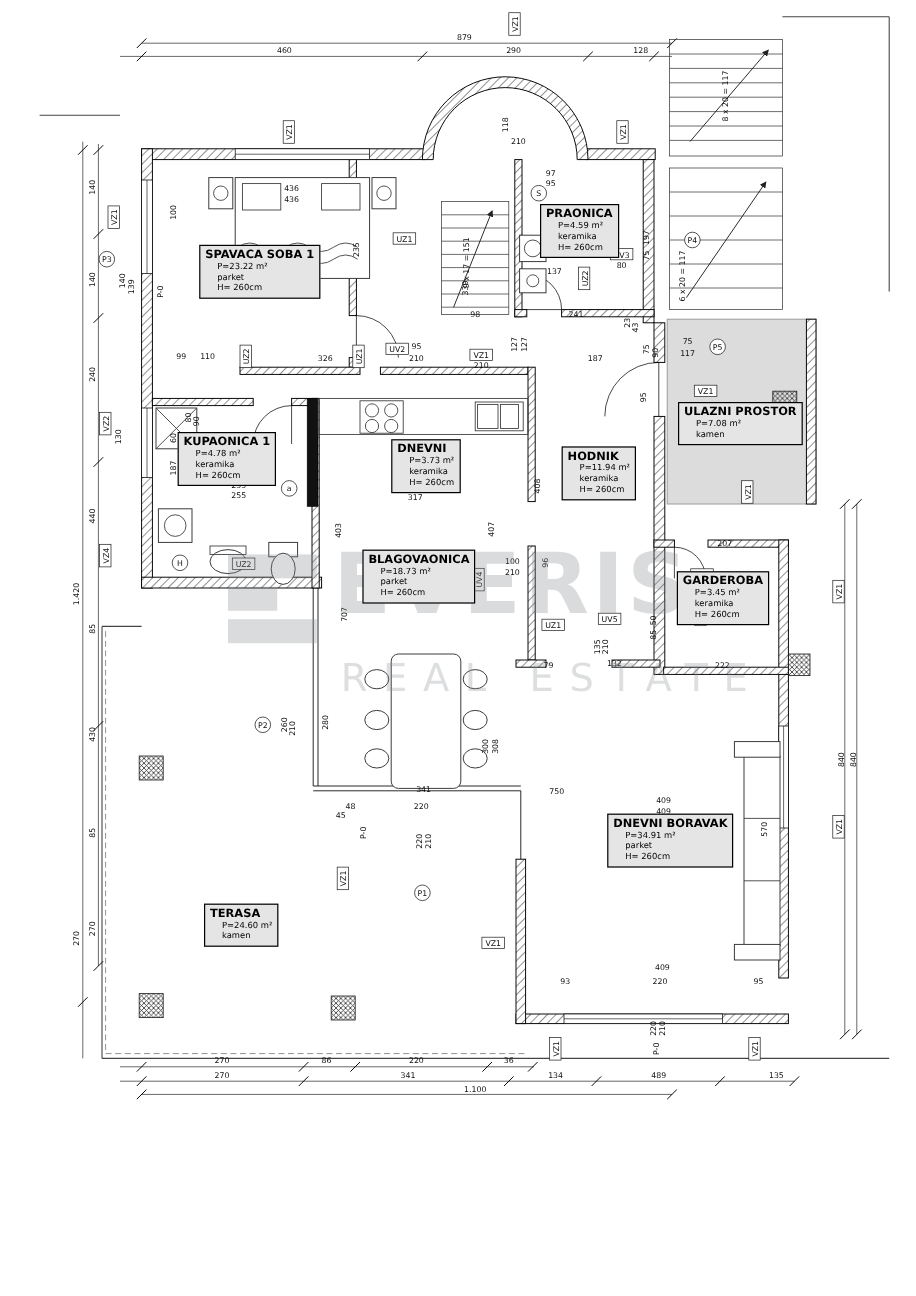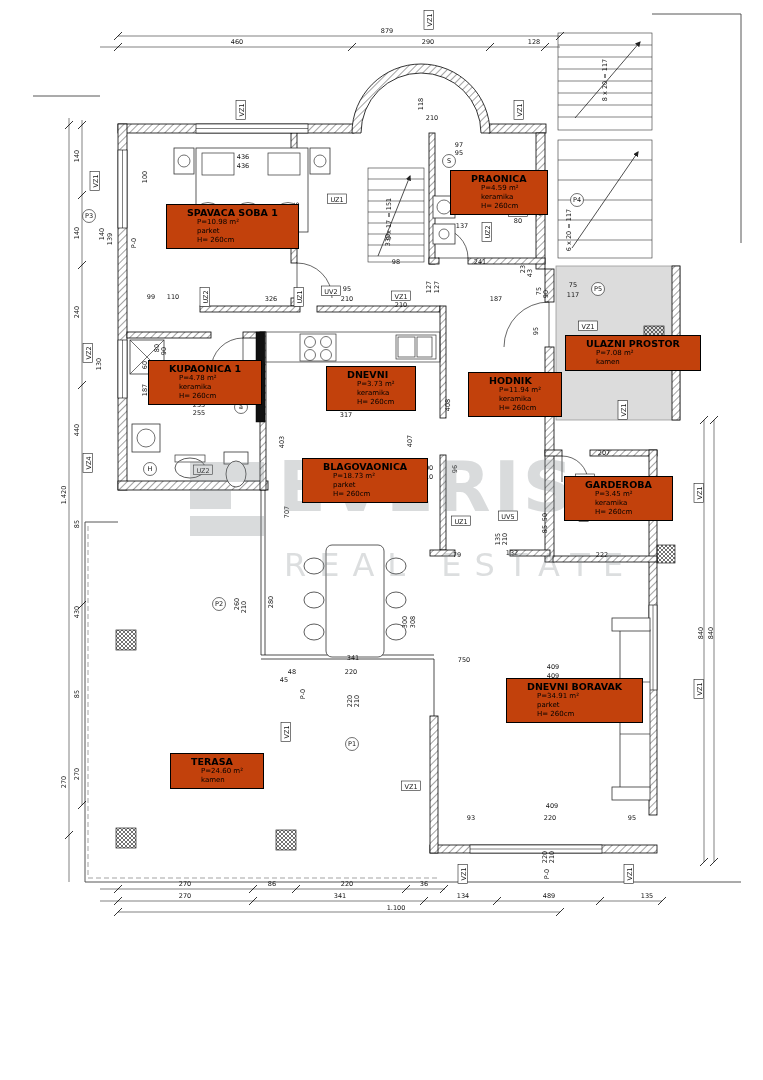--- a/index.html
+++ b/index.html
@@ -18,21 +18,21 @@
   .gray{fill:#dcdcdc;stroke:#999;stroke-width:0.8;}
   .xh{fill:url(#crossHatch);stroke:#222;stroke-width:0.7;}
   .glass{stroke:#000;stroke-width:0.7;fill:none;}
   .win{fill:#fff;stroke:#000;stroke-width:0.6;}
   .winl{stroke:#000;stroke-width:0.5;fill:none;}
   .stair{stroke:#333;stroke-width:0.6;fill:none;}
   .arrow{stroke:#222;stroke-width:0.8;fill:none;}
   .dim{font:6.5px "DejaVu Sans",sans-serif;fill:#111;text-anchor:middle;}
   .refbox{fill:#fff;stroke:#222;stroke-width:0.6;}
   .ptc{fill:#fff;stroke:#333;stroke-width:0.7;}
-  .room{position:absolute;background:#c2410c;border:1px solid #000;padding:2px 20px 3px;z-index:10;}
+  .room{position:absolute;background:#e5e5e5;border:1px solid #000;padding:2px 4px 3px;z-index:10;}
   .room .nm{font-size:9.5px;font-weight:bold;white-space:nowrap;}
   .room .dt{font-size:7px;line-height:1.3;white-space:nowrap;margin-left:10px;}
   .wm{position:absolute;left:278px;top:452px;z-index:5;pointer-events:none;}
   .wm-name{font-size:70px;font-weight:bold;color:rgba(130,135,140,0.30);letter-spacing:3px;line-height:1;}
   .wm-sub{font-size:32px;letter-spacing:13px;color:rgba(130,135,140,0.28);margin-top:24px;margin-left:6px;}
   .wm-logo{position:absolute;left:-88px;top:10px;width:74px;}
   .wm-logo i{display:block;height:20px;margin-bottom:7px;background:rgba(130,135,140,0.30);}
   .wm-logo i:nth-child(2){width:55%;}
 </style>
 </head>
@@ -483,21 +483,21 @@
         <i></i>
         <i></i>
         <i></i>
       </div>
   <div class="wm-name">EVERIS</div>
   <div class="wm-sub">REAL ESTATE</div>
 </div>
 
 <div class="room" style="left:166px;top:204px">
   <div class="nm">SPAVACA SOBA 1</div>
-  <div class="dt">P=10.98 m²</div>
+  <div class="dt">P=23.22 m²</div>
   <div class="dt">parket</div>
   <div class="dt">H= 260cm</div>
 </div>
 <div class="room" style="left:450px;top:170px">
   <div class="nm">PRAONICA</div>
   <div class="dt">P=4.59 m²</div>
   <div class="dt">keramika</div>
   <div class="dt">H= 260cm</div>
 </div>
 <div class="room" style="left:565px;top:335px">

